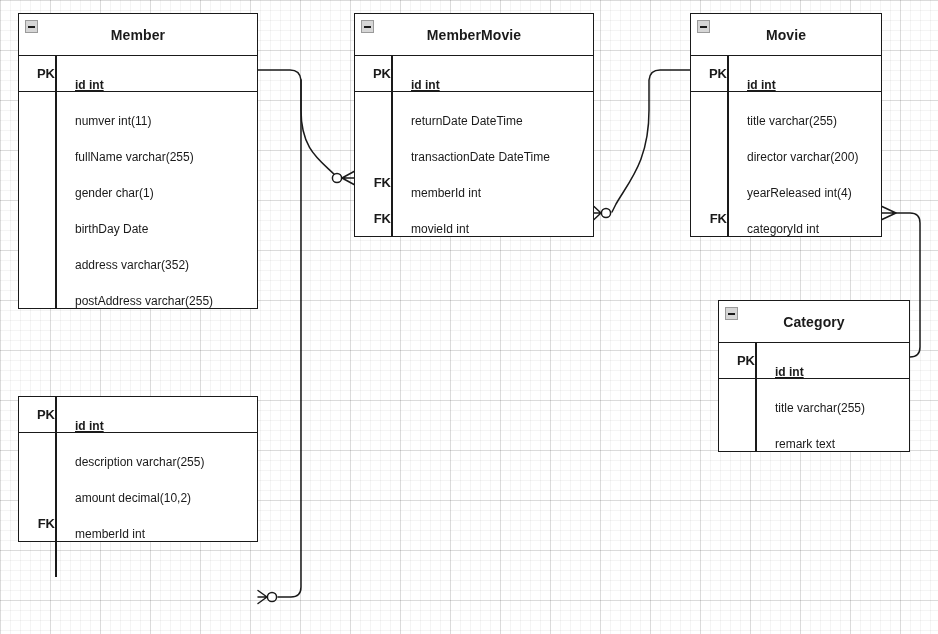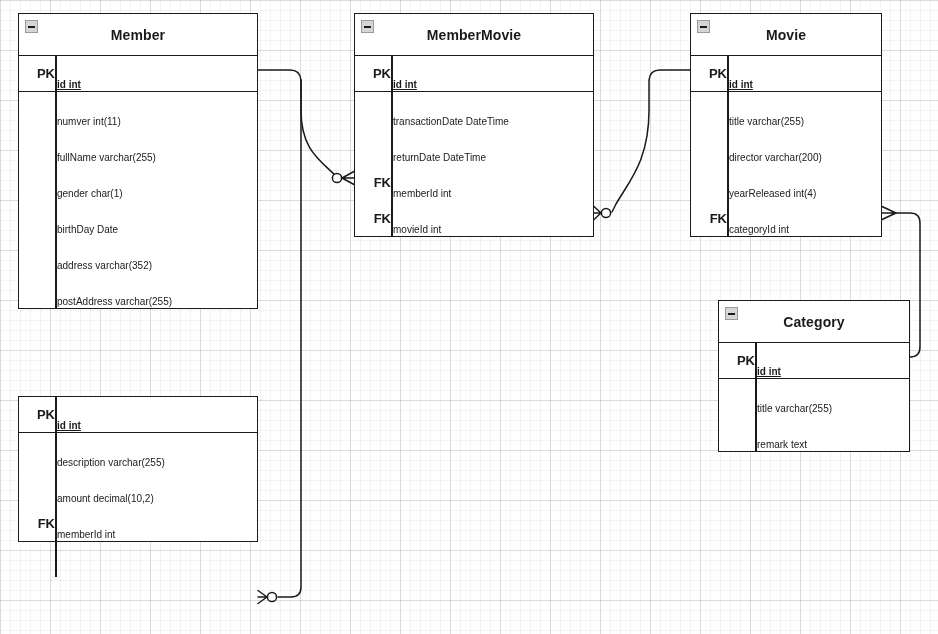--- a/index.html
+++ b/index.html
@@ -90,22 +90,22 @@
     box-sizing: border-box;
     width: 36px;
     flex: 0 0 36px;
     text-align: right;
     font-size: 13px;
     font-weight: bold;
     color: #1a1a1a;
   }
   .row-name {
     box-sizing: border-box;
-    padding-left: 2px;
-    font-size: 10px;
+    padding-left: 20px;
+    font-size: 12px;
     color: #1a1a1a;
     white-space: nowrap;
     margin-top: 22px;
   }
   .row.pk-row .row-name {
     font-weight: bold;
     text-decoration: underline;
   }
   .col-divider {
     position: absolute;
@@ -167,25 +167,25 @@
         </span>
         <span class="entity-title">MemberMovie</span>
       </div>
       <div class="rows">
         <div class="row pk-row">
           <span class="row-key">PK</span>
           <span class="row-name">id int</span>
         </div>
         <div class="row">
           <span class="row-key"></span>
+          <span class="row-name">returnDate DateTime</span>
+        </div>
+        <div class="row">
+          <span class="row-key"></span>
           <span class="row-name">transactionDate DateTime</span>
-        </div>
-        <div class="row">
-          <span class="row-key"></span>
-          <span class="row-name">returnDate DateTime</span>
         </div>
         <div class="row">
           <span class="row-key">FK</span>
           <span class="row-name">memberId int</span>
         </div>
         <div class="row">
           <span class="row-key">FK</span>
           <span class="row-name">movieId int</span>
         </div>
         <div class="col-divider" style="height: 180px;"></div>

